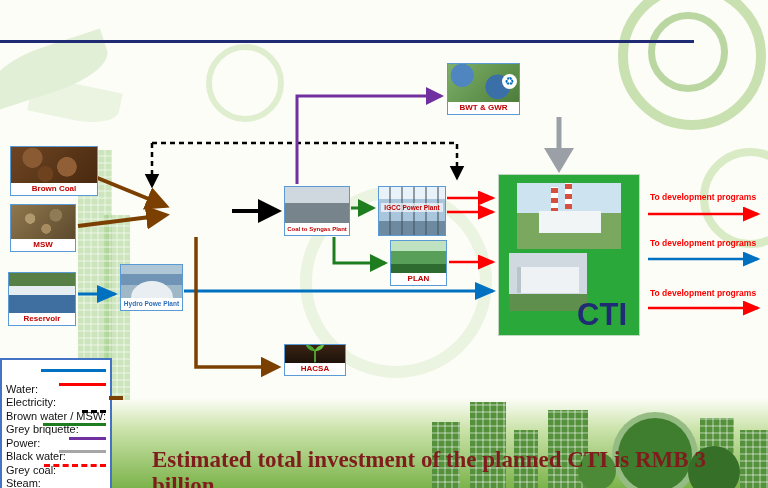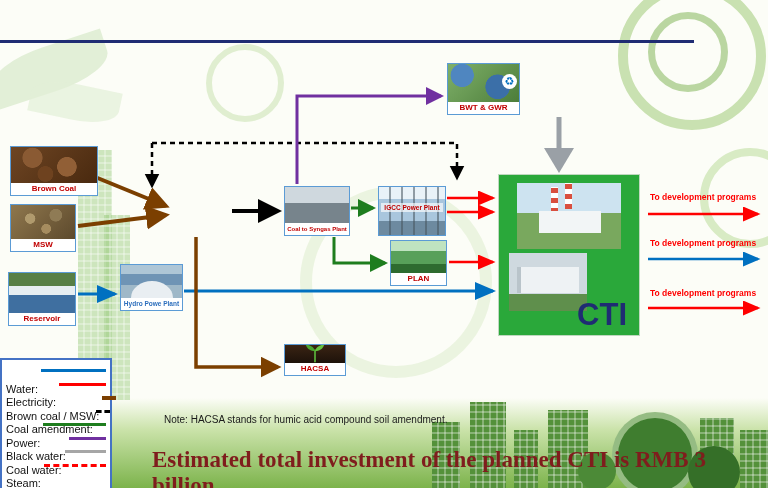--- a/index.html
+++ b/index.html
@@ -234,41 +234,40 @@
   <div class="legend">
     <div class="lrow">
       <span class="llabel">Water:</span>
         <span class="lline ll-water"></span>
       </div>
     <div class="lrow">
       <span class="llabel">Electricity:</span>
         <span class="lline ll-elec"></span>
       </div>
     <div class="lrow">
-      <span class="llabel">Brown coal / MSW:</span>
+      <span class="llabel">Brown water / MSW:</span>
         <span class="lline ll-brown"></span>
       </div>
     <div class="lrow">
-      <span class="llabel">Coal amendment:</span>
+      <span class="llabel">Grey briquette:</span>
         <span class="lline ll-briq"></span>
       </div>
     <div class="lrow">
       <span class="llabel">Power:</span>
         <span class="lline ll-syn"></span>
       </div>
     <div class="lrow">
       <span class="llabel">Black water:</span>
         <span class="lline ll-black"></span>
       </div>
     <div class="lrow">
-      <span class="llabel">Coal water:</span>
+      <span class="llabel">Grey coal:</span>
         <span class="lline ll-grey"></span>
       </div>
     <div class="lrow">
       <span class="llabel">Steam:</span>
         <span class="lline ll-steam"></span>
       </div>
   </div>
 
-  <div class="note">Note: HACSA stands for humic acid compound soil amendment.</div>
   <div class="statement">Estimated total investment of the planned CTI  is RMB 3 billion.</div>
 
 </div>
 
 </body></html>

